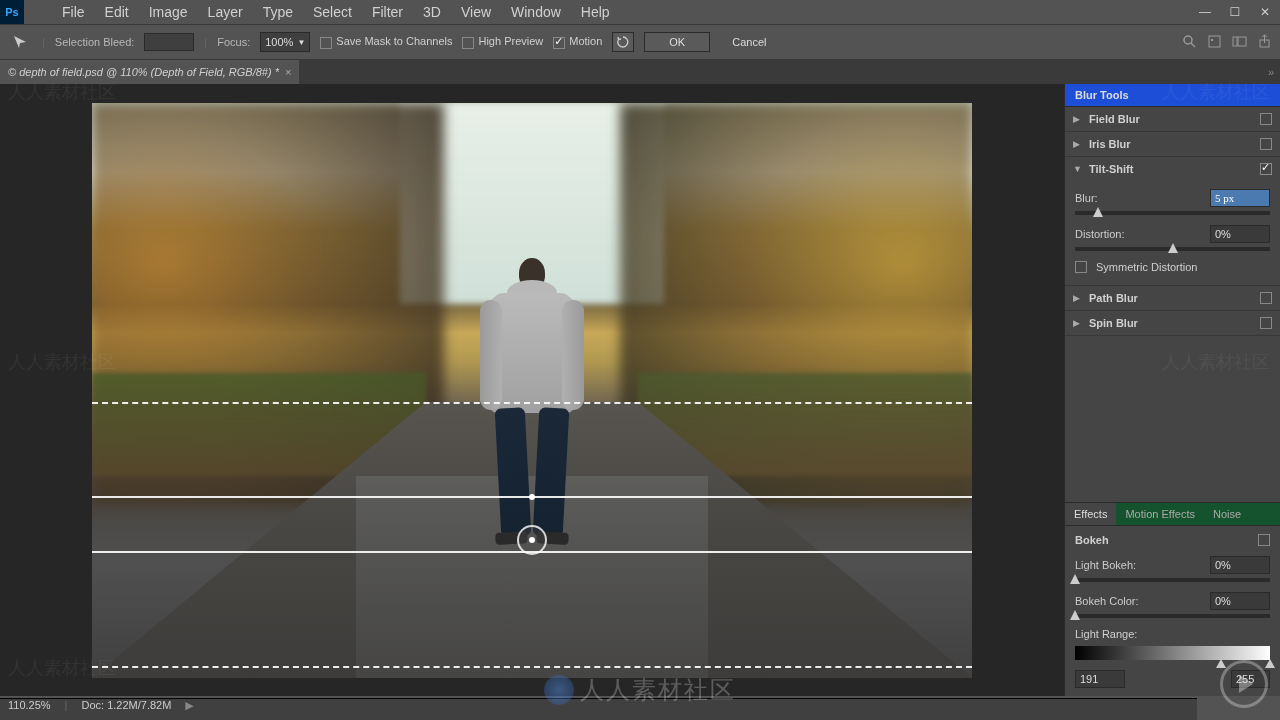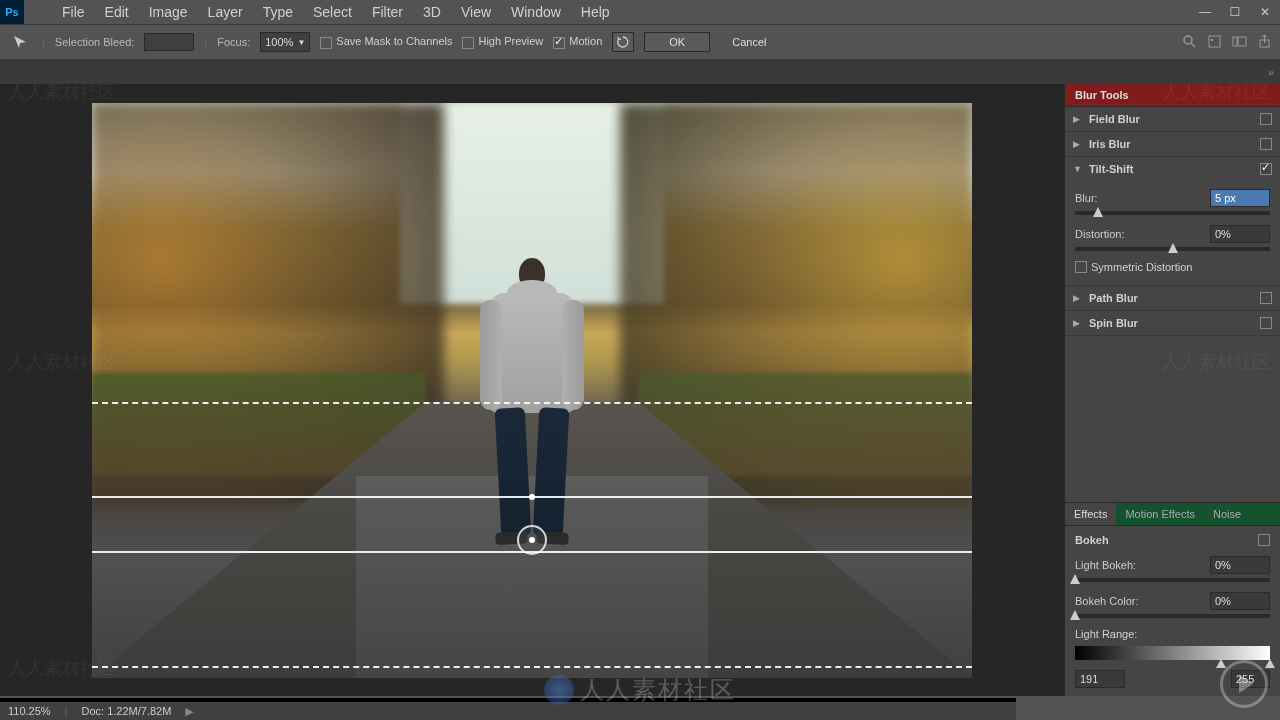--- a/index.html
+++ b/index.html
@@ -45,45 +45,45 @@
 .leg-r { position: absolute; right: 2px; width: 30px; height: 128px; background: linear-gradient(to bottom, #1a2838, #152230); border-radius: 6px; transform: rotate(3deg); }
 .shoe-l { position: absolute; bottom: -8px; left: -6px; width: 32px; height: 12px; background: #2a2a2a; border-radius: 4px; }
 .shoe-r { position: absolute; bottom: -8px; right: -6px; width: 32px; height: 12px; background: #2a2a2a; border-radius: 4px; }
 .ts-line { position: absolute; left: 0; right: 0; }
 .ts-solid { border-top: 2px solid rgba(255,255,255,0.9); }
 .ts-dashed { border-top: 2px dashed rgba(255,255,255,0.9); }
 .ts-handle { position: absolute; left: 50%; transform: translate(-50%,-50%); width: 30px; height: 30px; border: 2px solid rgba(255,255,255,0.8); border-radius: 50%; background: rgba(80,80,80,0.3); display:flex; align-items:center; justify-content:center; }
 .ts-handle-inner { width: 6px; height: 6px; background: #fff; border-radius: 50%; }
 .ts-pin { position: absolute; left: 50%; transform: translateX(-50%); width: 6px; height: 6px; background: #fff; border-radius: 50%; }
 .right-panel { width: 216px; background: #454545; border-left: 1px solid #2a2a2a; display: flex; flex-direction: column; }
-.panel-title { background: #7f1d1d; padding: 5px 10px; font-size: 11px; font-weight: bold; color: #ddd; border-bottom: 1px solid #2a2a2a; }
+.panel-title { background: #1d4ed8; padding: 5px 10px; font-size: 11px; font-weight: bold; color: #ddd; border-bottom: 1px solid #2a2a2a; }
 .accordion { border-bottom: 1px solid #383838; }
 .acc-header { display: flex; align-items: center; padding: 6px 8px; gap: 6px; font-size: 11px; }
 .acc-header .chev { font-size: 9px; color: #aaa; width: 10px; }
 .acc-header .name { flex: 1; font-weight: bold; }
 .acc-header .chkbox { width: 12px; height: 12px; border: 1px solid #888; position: relative; }
 .acc-header .chkbox.on::after { content: '✓'; position: absolute; top: -3px; left: 0; font-size: 11px; color: #fff; }
 .acc-body { padding: 8px 10px 12px; font-size: 11px; }
 .slider-row { display: flex; align-items: center; justify-content: space-between; margin-bottom: 3px; }
 .slider-row label { color: #ccc; }
 .val-box { background: #3a3a3a; border: 1px solid #2a2a2a; color: #ddd; width: 60px; height: 18px; padding: 0 4px; font-size: 11px; }
-.val-box.sel { background: #4a7aaf; color: #fff; }
+.val-box.sel { background: #4a7aaf; color: #fff; font-family: Liberation Serif, serif; }
 .slider-track { height: 4px; background: #2a2a2a; position: relative; margin: 4px 0 10px; }
 .slider-thumb { position: absolute; top: -4px; width: 0; height: 0; border-left: 5px solid transparent; border-right: 5px solid transparent; border-bottom: 10px solid #ccc; transform: translateX(-5px); }
-.chk-row { display: flex; align-items: center; margin-top: 6px; }
+.chk-row { display: flex; align-items: center; gap: 5px; margin-top: 6px; }
 .filler { flex: 1; background: #454545; }
 .effects-tabs { display: flex; border-top: 1px solid #2a2a2a; border-bottom: 1px solid #2a2a2a; background: #14532d; }
 .effects-tabs div { padding: 5px 9px; font-size: 11px; color: #aaa; }
 .effects-tabs div.active { color: #ddd; background: #454545; }
 .effects-body { padding: 8px 10px; }
 .bokeh-header { display: flex; justify-content: space-between; align-items: center; font-weight: bold; margin-bottom: 10px; }
 .range-bar { height: 14px; background: linear-gradient(to right, #000, #fff); position: relative; margin: 6px 0; }
 .range-thumb { position: absolute; top: 13px; width: 0; height: 0; border-left: 5px solid transparent; border-right: 5px solid transparent; border-bottom: 9px solid #ccc; transform: translateX(-5px); }
 .range-inputs { display: flex; justify-content: space-between; margin-top: 10px; }
-.statusbar { position: absolute; bottom: 0; left: 0; height: 22px; background: #404040; display: flex; align-items: center; padding: 0 8px; gap: 14px; font-size: 11px; color: #ccc; width: 1016px; border-top: 4px solid #000000; }
+.statusbar { position: absolute; bottom: 0; left: 0; height: 22px; background: #404040; display: flex; align-items: flex-start; padding: 0 8px; gap: 14px; font-size: 11px; color: #ccc; width: 1197px; border-top: 1px solid #000000; }
 .statusbar .divider { color: #666; }
 .watermark { position: absolute; pointer-events: none; color: rgba(255,255,255,0.06); font-size: 18px; font-family: 'Microsoft YaHei', sans-serif; }
 .play-badge { position: absolute; bottom: 12px; right: 12px; width: 48px; height: 48px; border: 3px solid rgba(255,255,255,0.3); border-radius: 50%; display: flex; align-items: center; justify-content: center; }
 .play-badge::after { content: ''; width: 0; height: 0; border-left: 14px solid rgba(255,255,255,0.35); border-top: 9px solid transparent; border-bottom: 9px solid transparent; margin-left: 4px; }
 .logo-wm { position: absolute; bottom: 14px; left: 50%; transform: translateX(-50%); color: rgba(255,255,255,0.25); font-size: 24px; font-family: 'Microsoft YaHei', sans-serif; letter-spacing: 2px; display:flex; align-items:center; gap:6px;}
 .logo-wm .ic { width: 30px; height: 30px; border-radius: 50%; background: radial-gradient(circle, rgba(80,140,220,0.5), rgba(40,80,160,0.3)); }
 </style>
 </head>
 <body>
 
@@ -148,20 +148,24 @@
           <rect x="6" y="3" width="8" height="9" fill="none" stroke="#999"></rect>
         </svg></span>
     <span><svg width="15" height="15" viewBox="0 0 15 15">
           <rect x="3" y="6" width="9" height="7" fill="none" stroke="#999"></rect>
           <path d="M7.5 9 L7.5 1 M5 3 L7.5 1 L10 3" fill="none" stroke="#999"></path>
         </svg></span>
   </div>
 </div>
 
 <div class="tabbar">
+  <div class="doc-tab">
+    <span>© depth of field.psd @ 110% (Depth of Field, RGB/8#) *</span>
+    <span class="close">×</span>
+  </div>
   <div style="margin-left:auto;padding-right:6px;color:#888">»</div>
 </div>
 
 <div class="main-row">
   <div class="canvas-area">
     <div class="canvas">
       <div class="sky"></div>
       <div class="trees-left"></div>
       <div class="trees-right"></div>
       <div class="grass-l"></div>

